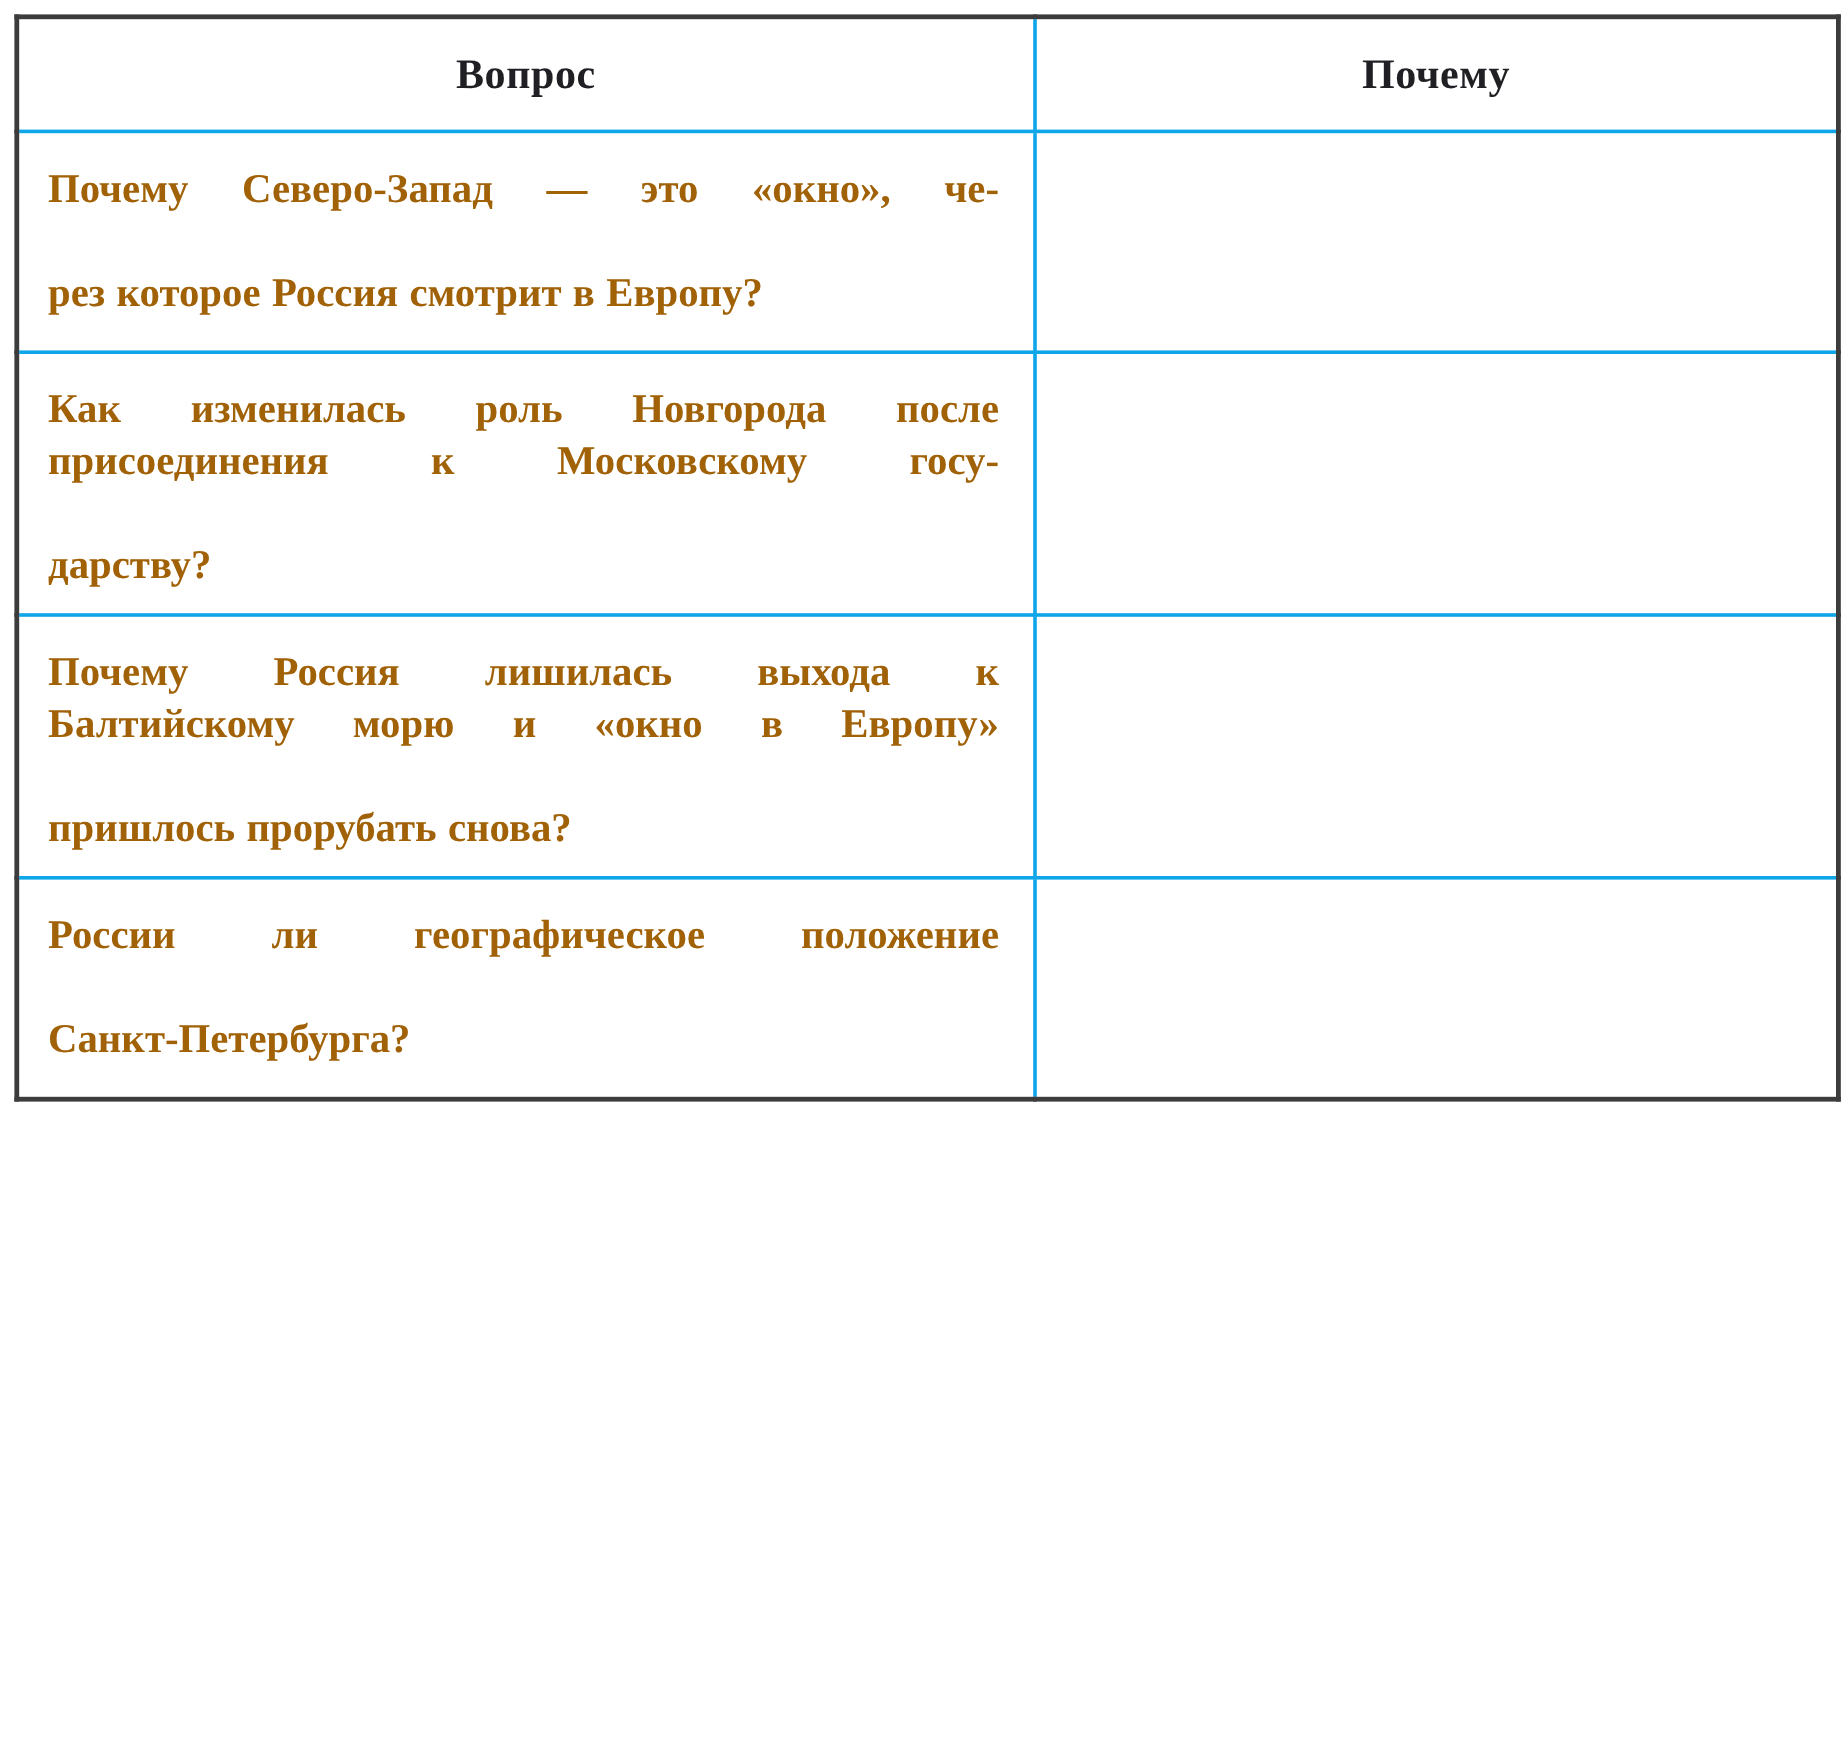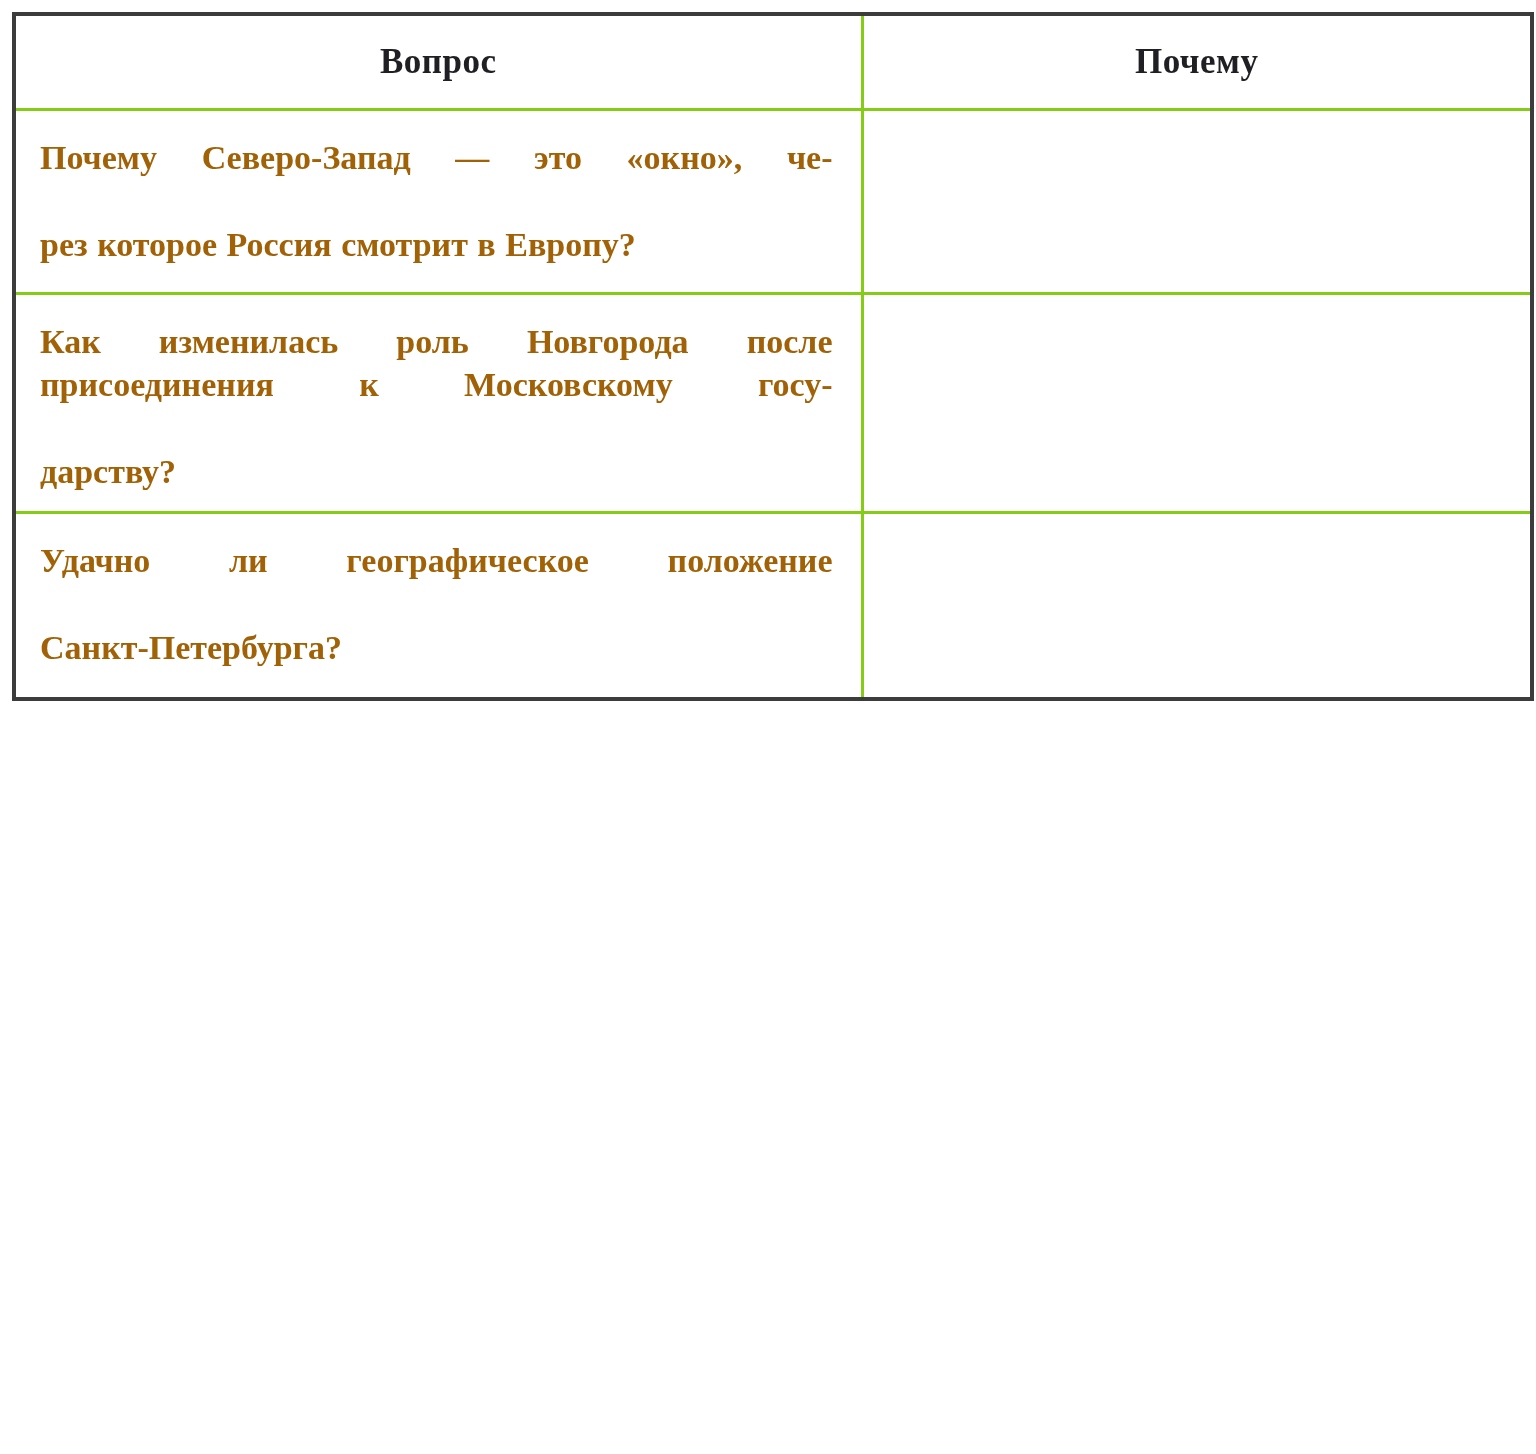--- a/index.html
+++ b/index.html
@@ -19,21 +19,21 @@
   }
   table.qa-table {
     border-collapse: collapse;
     table-layout: fixed;
     margin-left: 12px;
     margin-top: 12px;
     width: 1518px;
     background: #ffffff;
   }
   table.qa-table, table.qa-table th, table.qa-table td {
-    border: 3px solid #84cc16;
+    border: 3px solid #0ea5e9;
   }
   table.qa-table {
     border-width: 4px;
     border-color: #3c3c3c;
   }
   col.col-q { width: 848px; }
   col.col-a { width: 670px; }
 
   th.header-cell {
     height: 90px;
@@ -108,24 +108,32 @@
 
   <tr>
     <td class="q-cell">
             <div class="q-line">Как изменилась роль Новгорода после</div>
             <div class="q-line">присоединения к Московскому госу-</div>
             <div class="q-line last">дарству?</div>
           </td>
     <td class="a-cell"></td>
   </tr>
 
+  <tr>
+    <td class="q-cell">
+            <div class="q-line">Почему Россия лишилась выхода к</div>
+            <div class="q-line">Балтийскому морю и «окно в Европу»</div>
+            <div class="q-line last">пришлось прорубать снова?</div>
+          </td>
+    <td class="a-cell"></td>
+  </tr>
 
   <tr>
     <td class="q-cell">
-            <div class="q-line">Удачно ли географическое положение</div>
+            <div class="q-line">России ли географическое положение</div>
             <div class="q-line last">Санкт-Петербурга?</div>
           </td>
     <td class="a-cell"></td>
   </tr>
 
 </tbody>
   </table>
 </div>
 
 </body></html>

